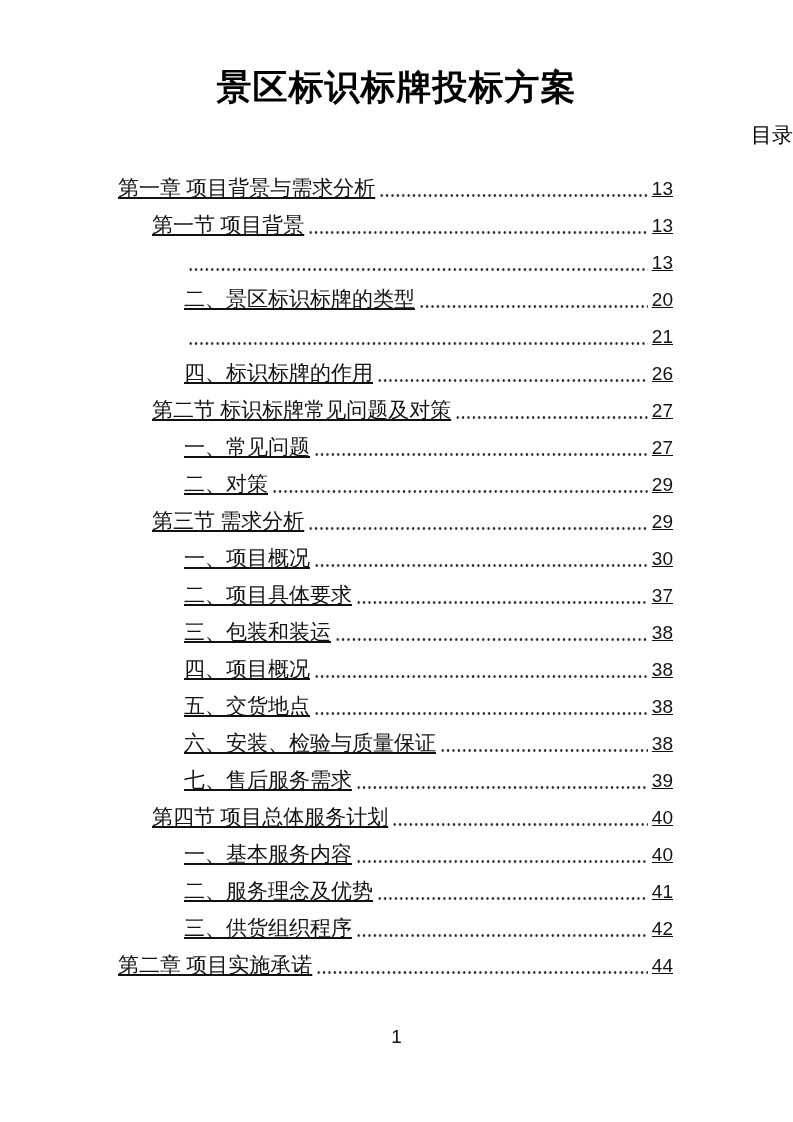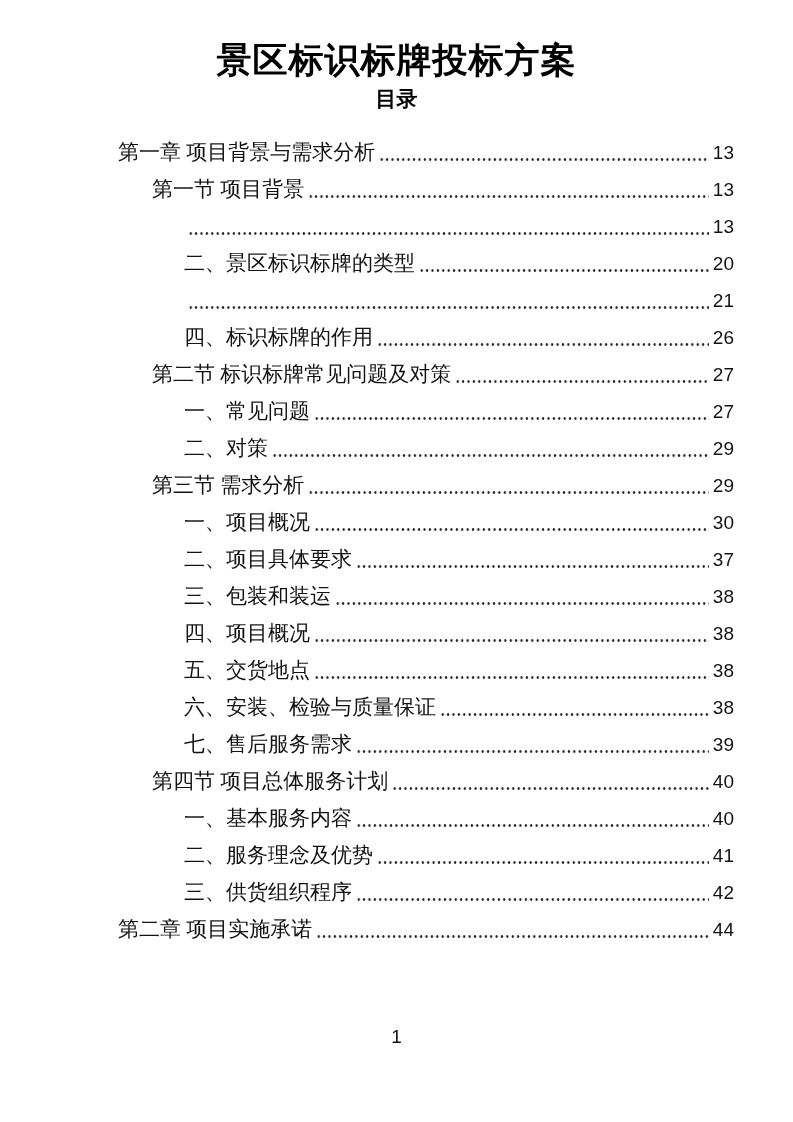--- a/index.html
+++ b/index.html
@@ -11,39 +11,40 @@
     overflow: hidden;
     font-family: "Liberation Serif", "DejaVu Serif", serif;
     color: #111111;
   }
   .page {
     position: absolute;
     inset: 0;
     background: #ffffff;
   }
   .doc-title {
-    margin-top: 40px;
+    margin-top: 67px;
     text-align: center;
     font-size: 35px;
     line-height: 1.18;
     font-weight: 900;
     letter-spacing: 1px;
     color: #000000;
   }
   .toc-heading {
-    margin-top: 4px;
-    text-align: center;
+    margin-top: 13px;
+    text-align: right;
     font-size: 21px;
-    font-weight: 700;
+    font-weight: 400;
     color: #000000;
   }
   .toc-list {
     margin-top: 21px;
     padding-left: 118px;
-    padding-right: 59px;
+    padding-right: 120px;
+    text-decoration: underline;
   }
   .toc-row {
     display: flex;
     align-items: baseline;
     height: 37px;
     font-size: 21px;
     line-height: 37px;
     cursor: pointer;
   }
   .toc-row.lvl2 { padding-left: 34px; }

